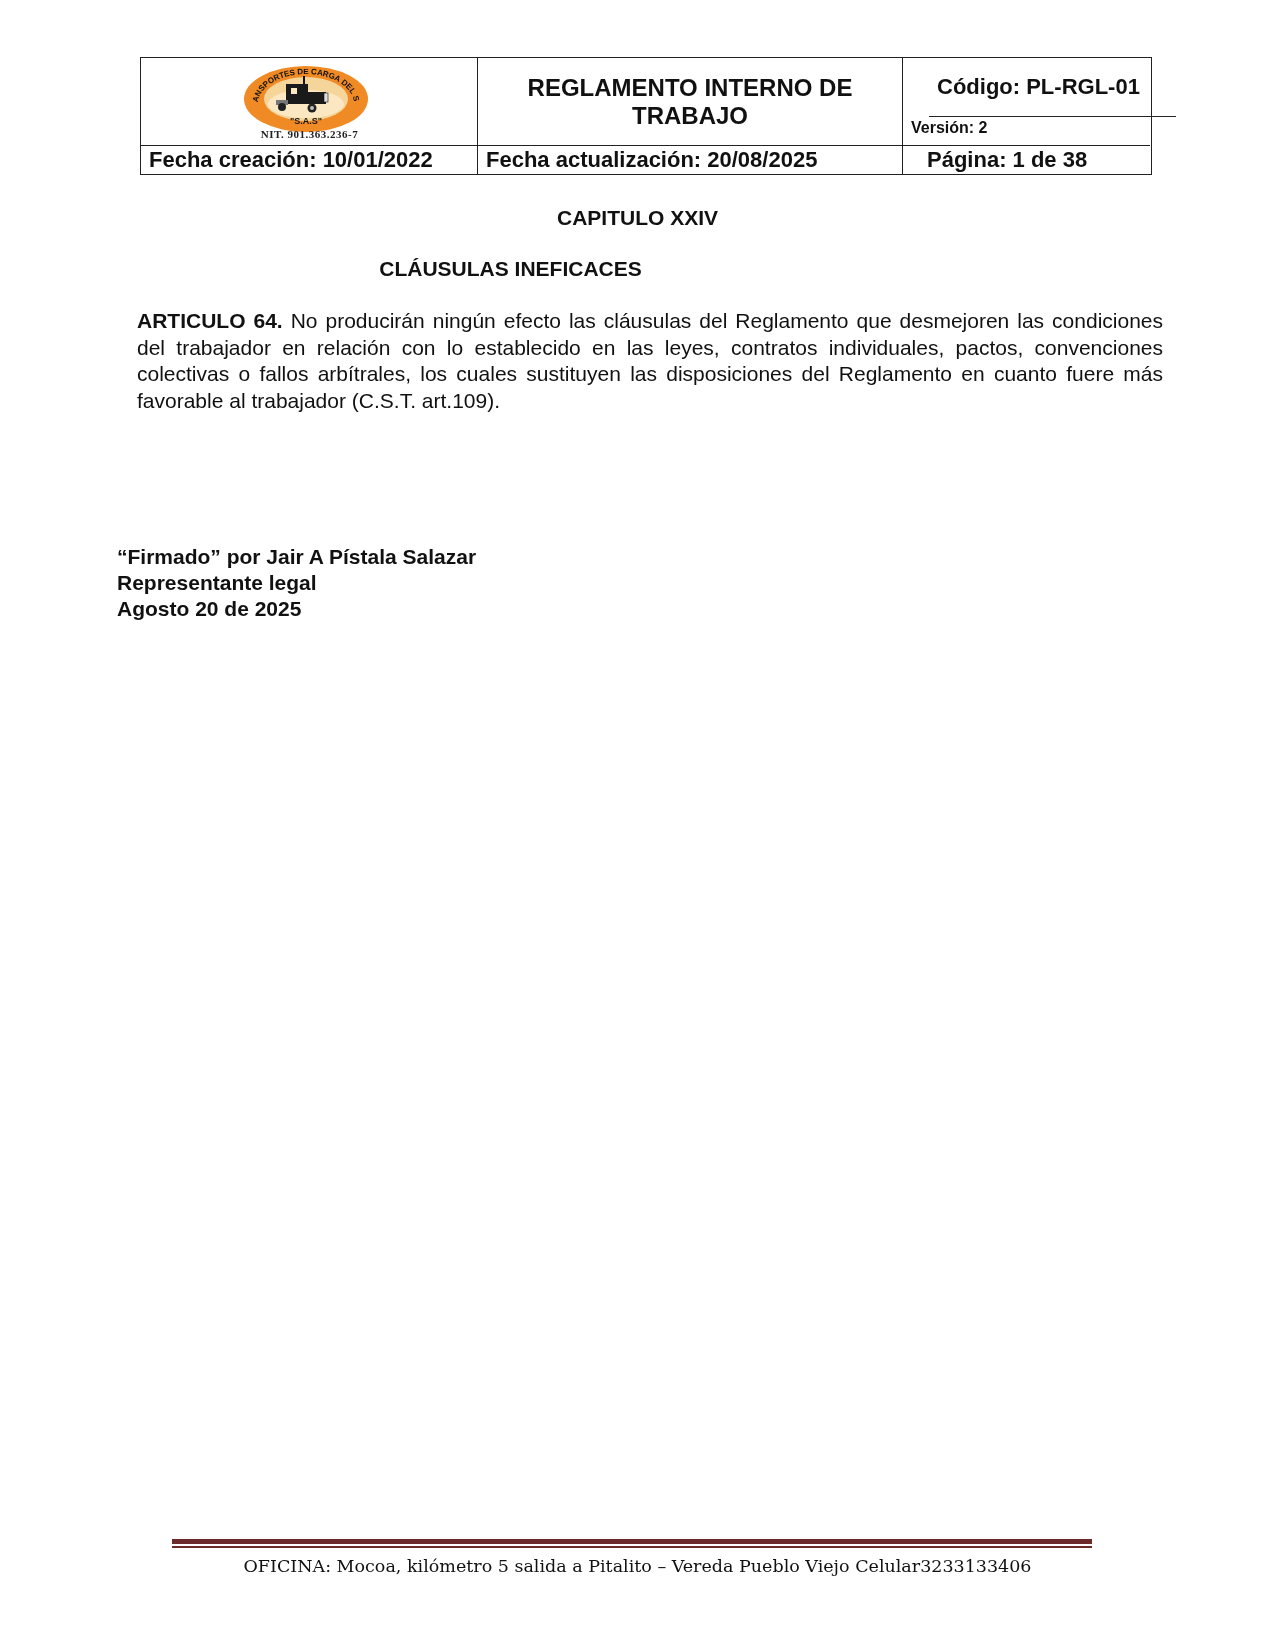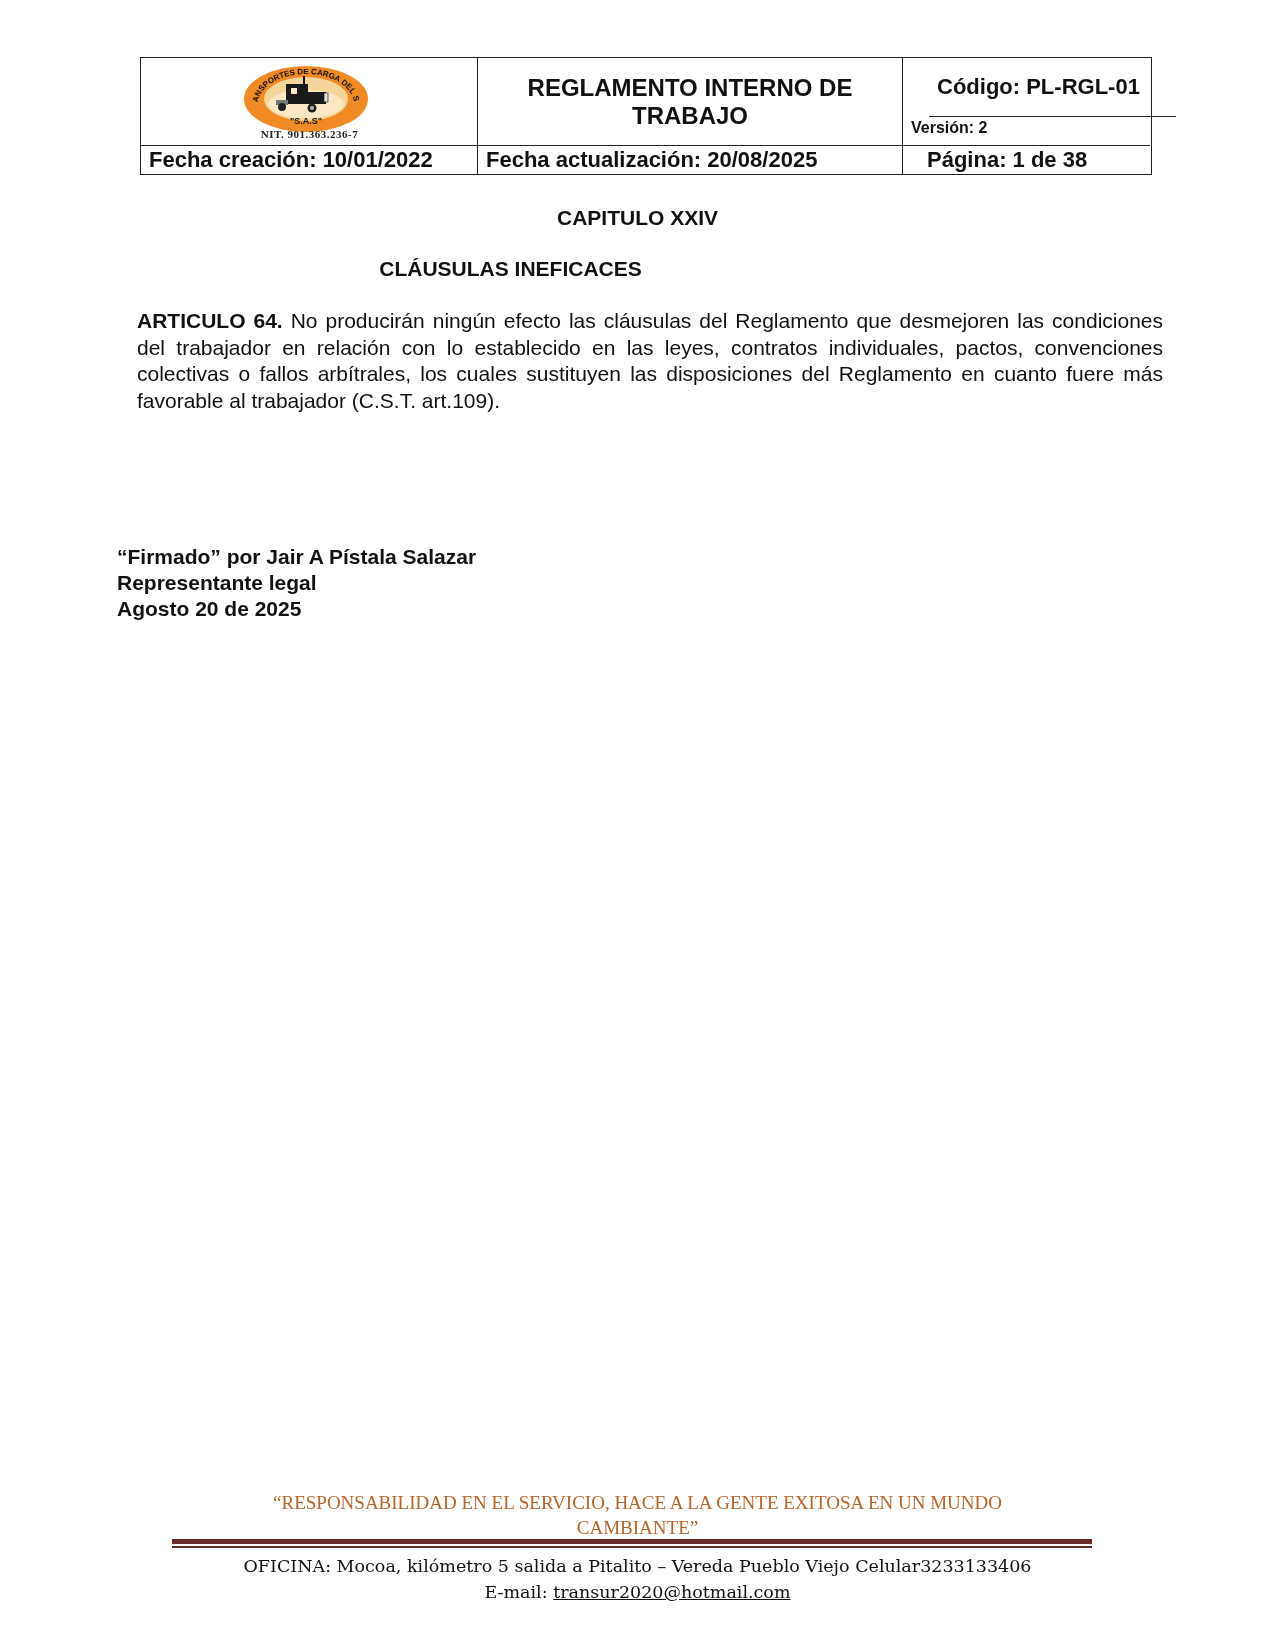--- a/index.html
+++ b/index.html
@@ -100,25 +100,20 @@
   <div class="body-text subtitle">CLÁUSULAS INEFICACES</div>
 
   <div class="body-text article"><b>ARTICULO 64.</b><span> No producirán ningún efecto las cláusulas del Reglamento que desmejoren las condiciones del trabajador en relación con lo establecido en las leyes, contratos individuales, pactos, convenciones colectivas o fallos arbítrales, los cuales sustituyen las disposiciones del Reglamento en cuanto fuere más favorable al trabajador (C.S.T. art.109).</span></div>
 
   <div class="body-text sig">
     <div>“Firmado” por Jair A Pístala Salazar</div>
     <div>Representante legal</div>
     <div>Agosto 20 de 2025</div>
   </div>
 
-  <div class="motto">
-    <div>“RESPONSABILIDAD EN EL SERVICIO, HACE A LA GENTE EXITOSA EN UN MUNDO</div>
-    <div>CAMBIANTE”</div>
-  </div>
   <div class="rule1"></div>
   <div class="rule2"></div>
 
   <div class="office">
     <div>OFICINA: Mocoa, kilómetro 5 salida a Pitalito – Vereda Pueblo Viejo Celular3233133406</div>
-    <div><span>E-mail: </span><a>transur2020@hotmail.com</a></div>
   </div>
 
 </div>
 
 </body></html>

